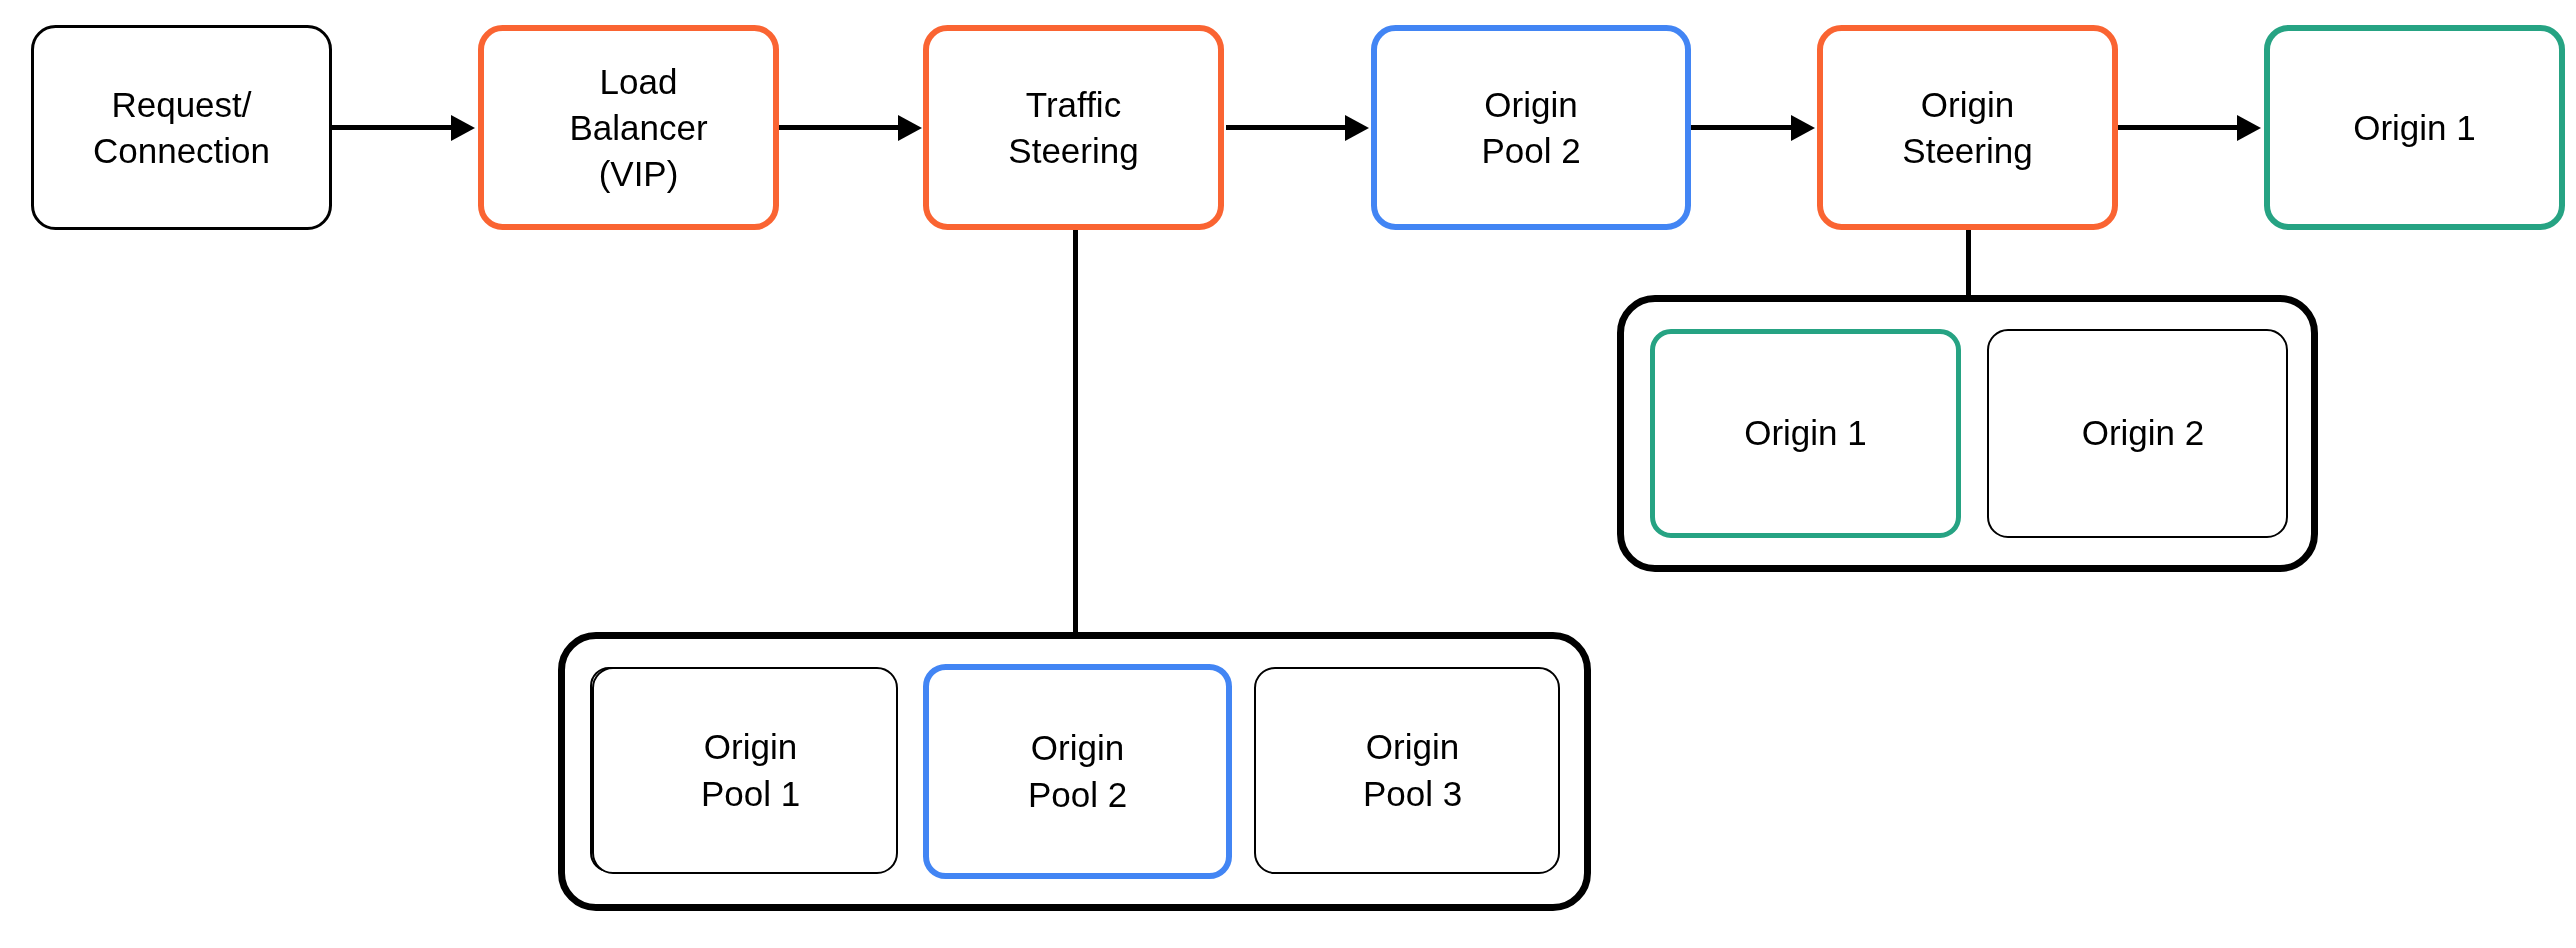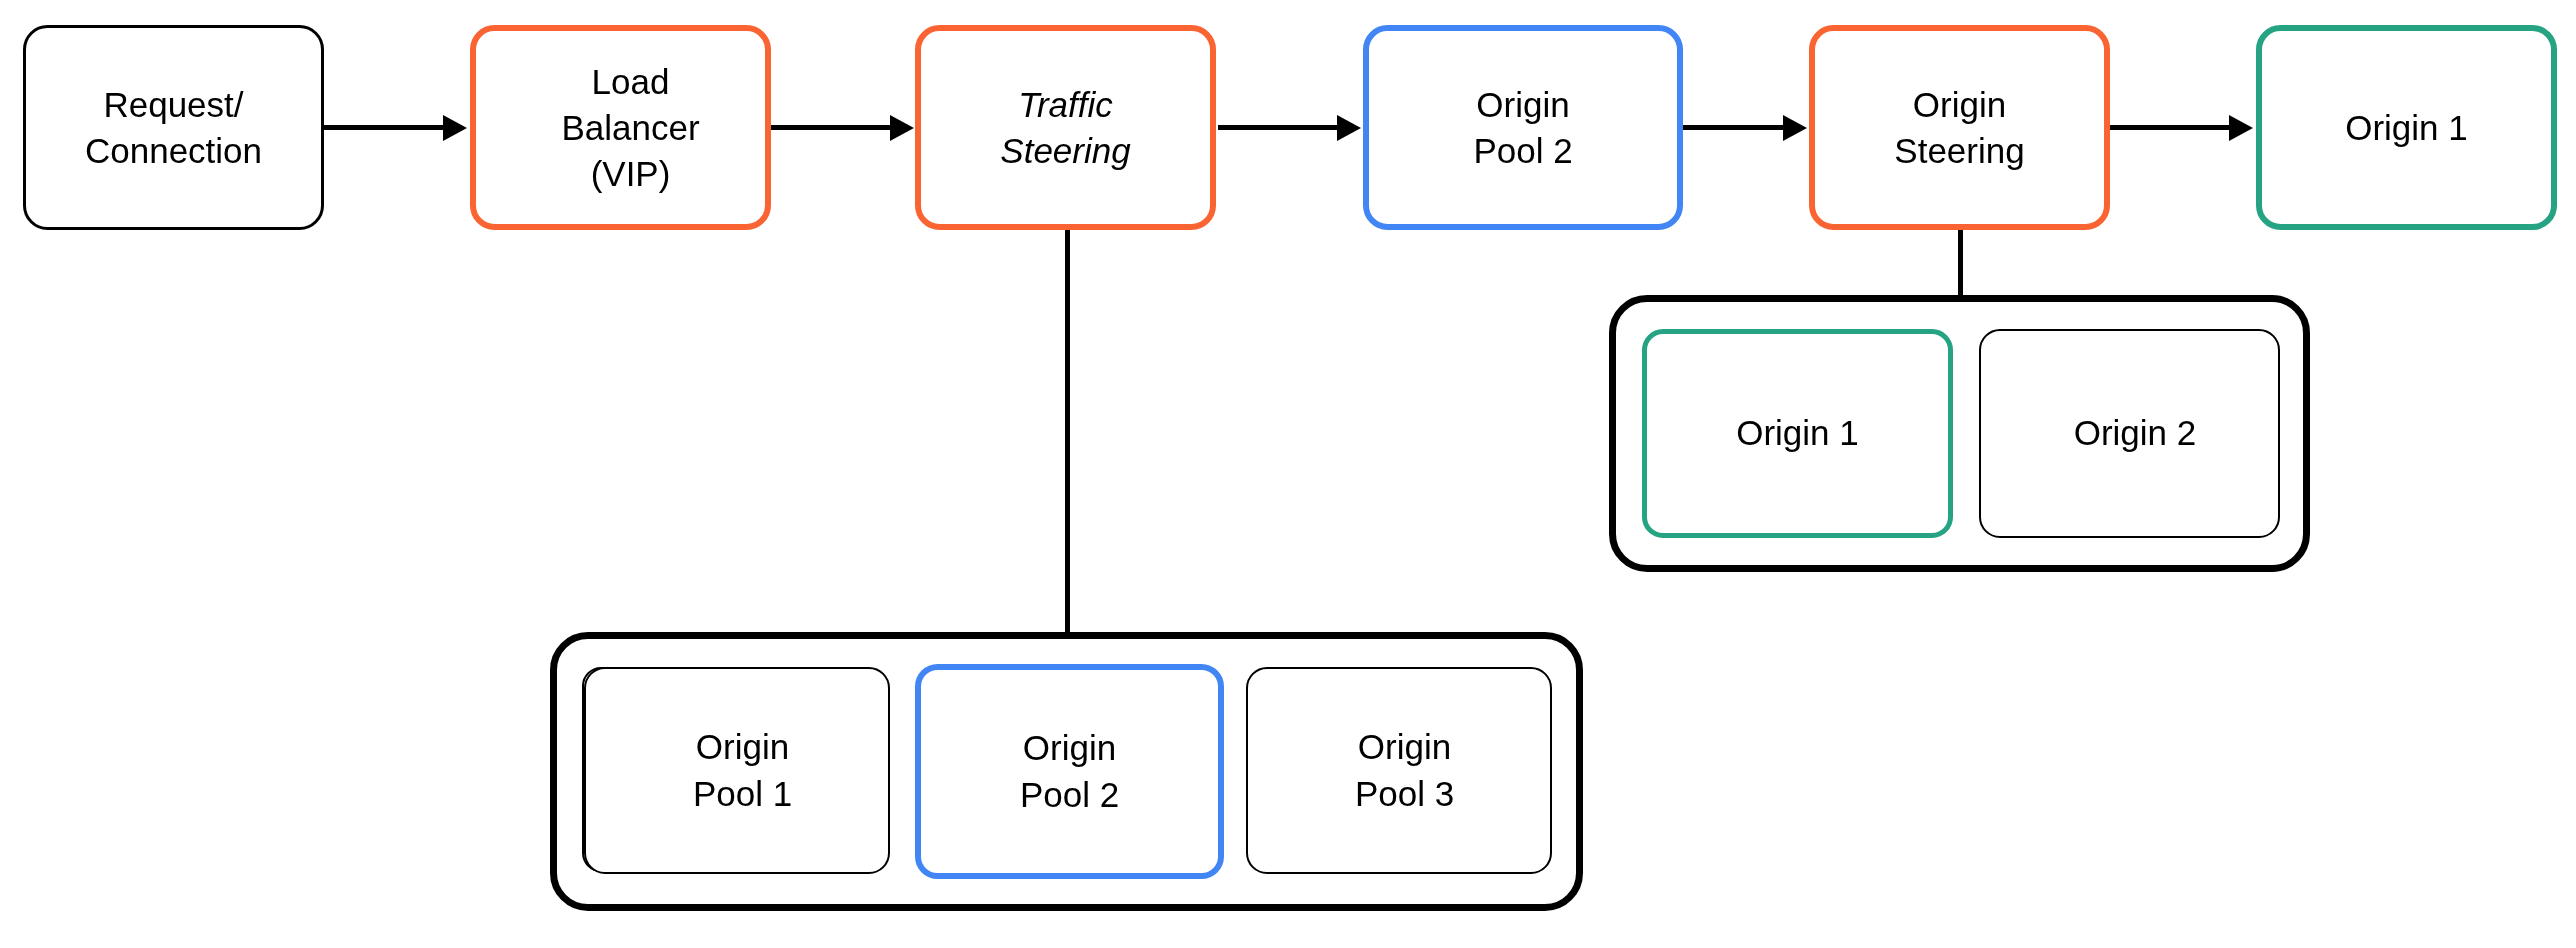--- a/index.html
+++ b/index.html
@@ -10,21 +10,21 @@
   body {
     width: 2576px;
     height: 949px;
     position: relative;
     overflow: hidden;
     font-family: "Liberation Sans", sans-serif;
     -webkit-font-smoothing: antialiased;
   }
   #diagram-canvas {
     position: absolute;
-    left: 4px; top: 0;
+    left: 12px; top: 0;
     width: 2298px;
     height: 949px;
   }
   .node {
     position: absolute;
     box-sizing: border-box;
     background: #ffffff;
     display: flex;
     align-items: center;
     justify-content: center;
@@ -121,21 +121,21 @@
 
   <div class="edge-v" style="left:1954px; top:226px; height:77px;"></div>
 
   <div class="node node-lg b-black" style="left:19px;">Request/
 Connection</div>
 
   <div class="node node-lg b-orange" style="left:466px;padding-left:20px;">Load
 Balancer
 (VIP)</div>
 
-  <div class="node node-lg b-orange" style="left:911px;font-style:italic;">Traffic
+  <div class="node node-lg b-orange" style="left:911px;">Traffic
 Steering</div>
 
   <div class="node node-lg b-blue" style="left:1359px; width:320px;">Origin
 Pool 2</div>
 
   <div class="node node-lg b-orange" style="left:1805px;">Origin
 Steering</div>
 
   <div class="node node-lg b-green" style="left:2252px; width:301px;">Origin 1</div>
 

